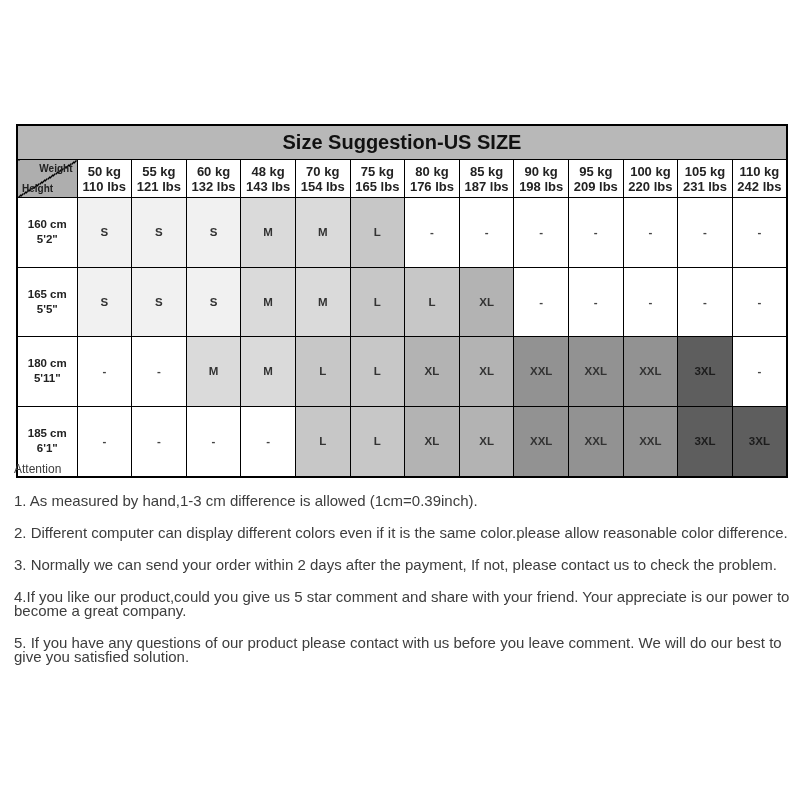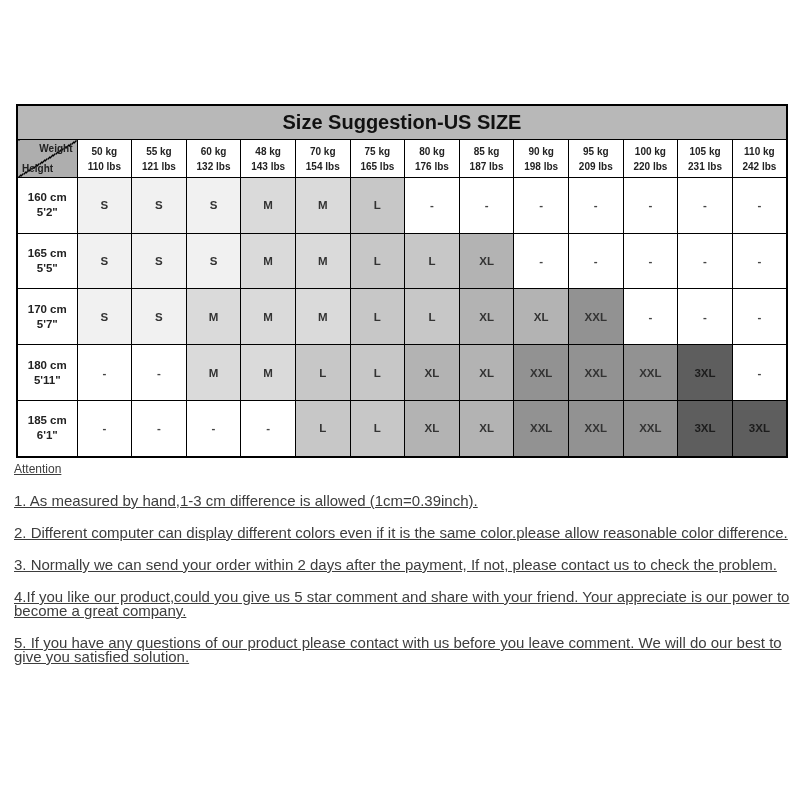--- a/index.html
+++ b/index.html
@@ -1,30 +1,30 @@
 <!DOCTYPE html>
 <html><head>
 <meta charset="utf-8">
 <style>
   html,body{margin:0;padding:0;background:#ffffff;}
   .page{position:relative;width:800px;height:800px;background:#ffffff;overflow:hidden;
         font-family:"Liberation Sans", sans-serif;}
   table.size-table{position:absolute;left:16px;top:104px;width:772px;height:354px;
         border-collapse:collapse;table-layout:fixed;background:#ffffff;}
-  table.size-table{border:2.5px solid #000;}
+  table.size-table{border:2.5px solid #000;margin-top:20px;}
   .size-table th,.size-table td{border:1.5px solid #000;padding:0;text-align:center;vertical-align:middle;}
   th.title{height:33px;font-size:20px;font-weight:bold;color:#111;}
   tr.hdr{height:38px;}
-  th.wcell{font-size:10px;font-weight:600;color:#222;line-height:15px;background:#fff;}
+  th.wcell{font-size:13px;font-weight:600;color:#222;line-height:15px;background:#fff;}
   th.corner{position:relative;}
   th.corner .cw{position:absolute;top:3px;right:4px;font-size:10px;font-weight:700;color:#222;}
   th.corner .chh{position:absolute;bottom:3px;left:4px;font-size:10px;font-weight:700;color:#222;}
   th.hcell{font-size:11.5px;font-weight:600;color:#222;line-height:15px;background:#fff;}
   td.szcell{font-size:11.5px;font-weight:700;color:#333;}
-  .notes{position:absolute;left:14px;top:462px;width:778px;color:#3d3d3d;text-decoration:underline;}
+  .notes{position:absolute;left:14px;top:462px;width:778px;color:#3d3d3d;}
   .notes-heading{font-size:12px;line-height:14px;margin:0 0 18px 0;}
   .notes p{font-size:15px;line-height:14px;margin:0 0 18px 0;}
 </style>
 </head>
 <body>
 
 <div class="page">
 
   <table class="size-table">
     <colgroup id="cols">
@@ -140,39 +140,20 @@
           <td class="szcell" style="background: rgb(199, 199, 199);">L</td>
           <td class="szcell" style="background: rgb(179, 179, 179);">XL</td>
           <td class="szcell" style="background: rgb(255, 255, 255); color: rgb(68, 68, 68);">-</td>
           <td class="szcell" style="background: rgb(255, 255, 255); color: rgb(68, 68, 68);">-</td>
           <td class="szcell" style="background: rgb(255, 255, 255); color: rgb(68, 68, 68);">-</td>
           <td class="szcell" style="background: rgb(255, 255, 255); color: rgb(68, 68, 68);">-</td>
           <td class="szcell" style="background: rgb(255, 255, 255); color: rgb(68, 68, 68);">-</td>
         </tr>
         <tr>
           <th class="hcell">
-            <div>170 cm</div>
-            <div>5'7"</div>
-          </th>
-          <td class="szcell" style="background: rgb(241, 241, 241);">S</td>
-          <td class="szcell" style="background: rgb(241, 241, 241);">S</td>
-          <td class="szcell" style="background: rgb(218, 218, 218);">M</td>
-          <td class="szcell" style="background: rgb(218, 218, 218);">M</td>
-          <td class="szcell" style="background: rgb(218, 218, 218);">M</td>
-          <td class="szcell" style="background: rgb(199, 199, 199);">L</td>
-          <td class="szcell" style="background: rgb(199, 199, 199);">L</td>
-          <td class="szcell" style="background: rgb(179, 179, 179);">XL</td>
-          <td class="szcell" style="background: rgb(179, 179, 179);">XL</td>
-          <td class="szcell" style="background: rgb(146, 146, 146);">XXL</td>
-          <td class="szcell" style="background: rgb(255, 255, 255); color: rgb(68, 68, 68);">-</td>
-          <td class="szcell" style="background: rgb(255, 255, 255); color: rgb(68, 68, 68);">-</td>
-          <td class="szcell" style="background: rgb(255, 255, 255); color: rgb(68, 68, 68);">-</td>
-        </tr>
-        <tr>
-          <th class="hcell">
             <div>180 cm</div>
             <div>5'11"</div>
           </th>
           <td class="szcell" style="background: rgb(255, 255, 255); color: rgb(68, 68, 68);">-</td>
           <td class="szcell" style="background: rgb(255, 255, 255); color: rgb(68, 68, 68);">-</td>
           <td class="szcell" style="background: rgb(218, 218, 218);">M</td>
           <td class="szcell" style="background: rgb(218, 218, 218);">M</td>
           <td class="szcell" style="background: rgb(199, 199, 199);">L</td>
           <td class="szcell" style="background: rgb(199, 199, 199);">L</td>
           <td class="szcell" style="background: rgb(179, 179, 179);">XL</td>

